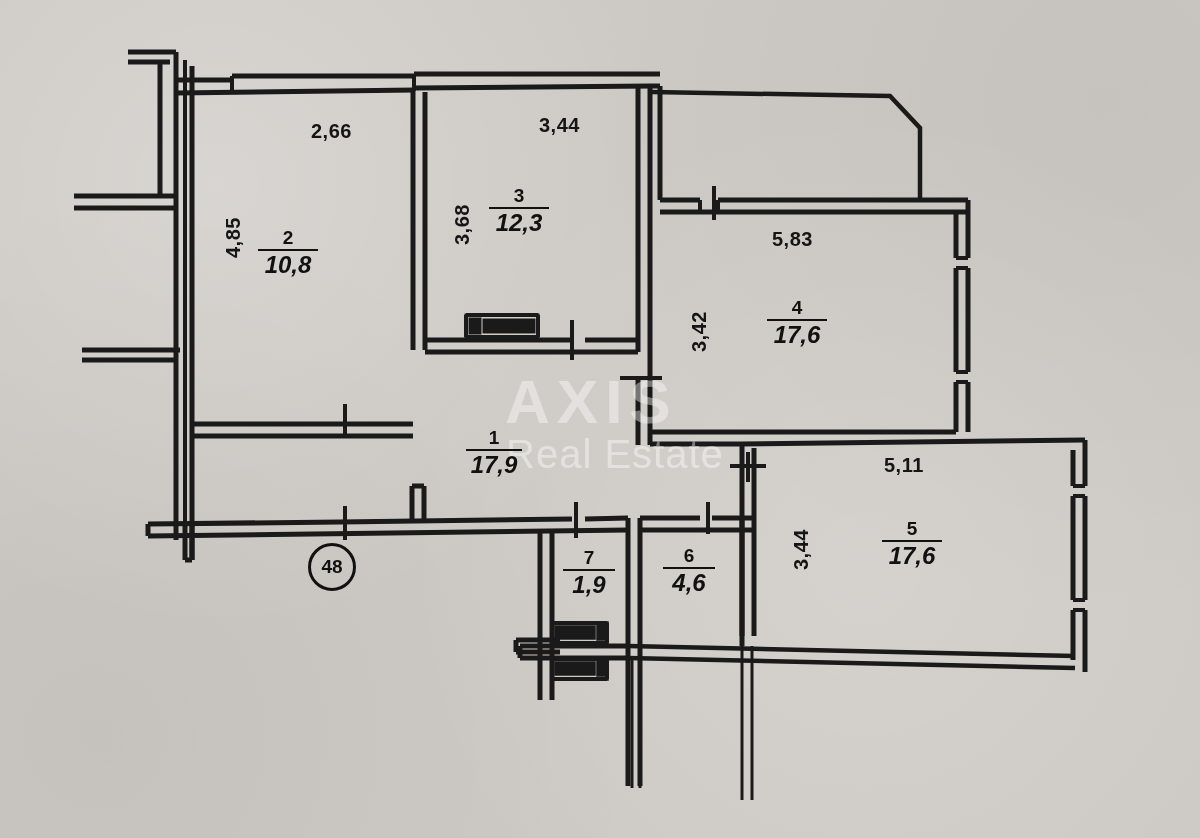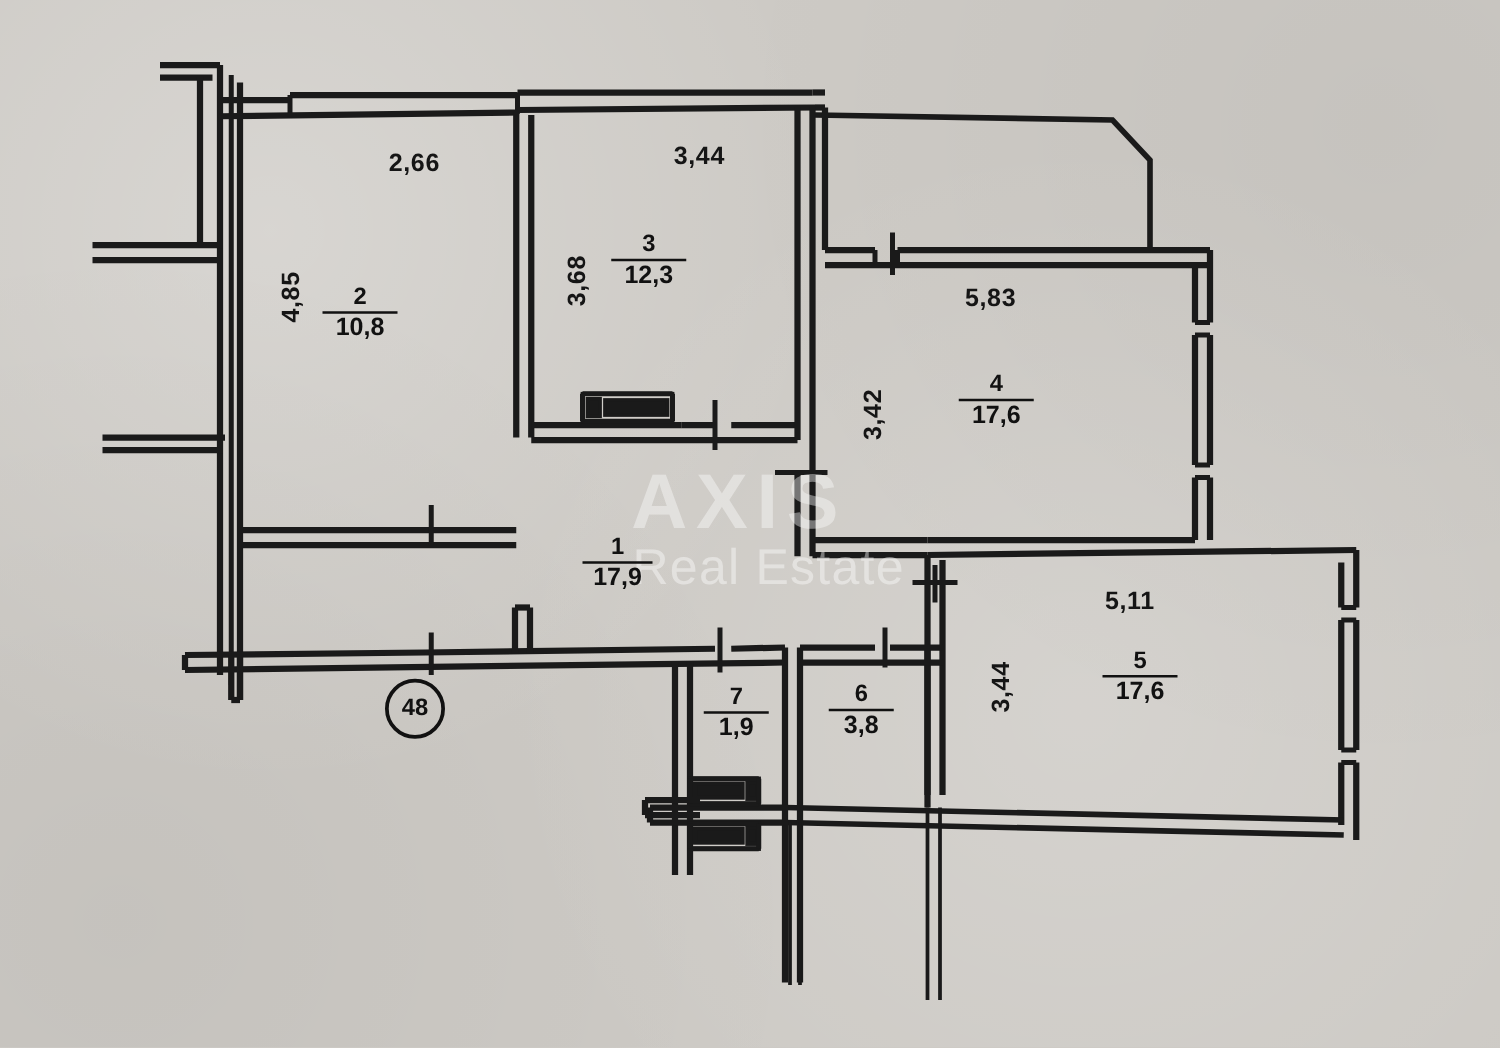--- a/index.html
+++ b/index.html
@@ -62,22 +62,23 @@
     line-height:1.05;
   }
   .room-tag .num{
     display:block;
     font-size:19px;
     padding:0 6px 1px 6px;
     border-bottom:2.5px solid #111;
   }
   .room-tag .area{
     display:block;
-    font-size:20px;
+    font-size:24px;
     padding-top:1px;
+    font-style:italic;
   }
   .apt-marker{
     position:absolute;
     width:42px;height:42px;
     border:3px solid #111;
     border-radius:50%;
     display:flex;align-items:center;justify-content:center;
     font-size:19px;font-weight:bold;color:#111;
     background:transparent;
   }
@@ -350,21 +351,21 @@
   <div class="lbl dim vert" style="left:222px;top:258px;">4,85</div>
 
   <div class="lbl dim" style="left:539px;top:114px;">3,44</div>
 
   <div class="lbl dim vert" style="left:451px;top:245px;">3,68</div>
 
   <div class="lbl dim" style="left:772px;top:228px;">5,83</div>
 
   <div class="lbl dim vert" style="left:688px;top:352px;">3,42</div>
 
-  <div class="lbl dim" style="left:884px;top:454px;margin-top:16px;">5,11</div>
+  <div class="lbl dim" style="left:884px;top:454px;">5,11</div>
 
   <div class="lbl dim vert" style="left:790px;top:570px;">3,44</div>
 
   <div class="room-tag" style="left:258px;top:228px;width:60px;">
     <span class="num">2</span>
     <span class="area">10,8</span>
   </div>
 
   <div class="room-tag" style="left:489px;top:186px;width:60px;">
     <span class="num">3</span>
@@ -386,18 +387,18 @@
     <span class="area">17,9</span>
   </div>
 
   <div class="room-tag" style="left:563px;top:548px;width:52px;">
     <span class="num">7</span>
     <span class="area">1,9</span>
   </div>
 
   <div class="room-tag" style="left:663px;top:546px;width:52px;">
     <span class="num">6</span>
-    <span class="area">3,8</span>
+    <span class="area">4,6</span>
   </div>
 
   <div class="apt-marker" style="left:308px;top:543px;">48</div>
 
 </div>
 
 </body></html>

